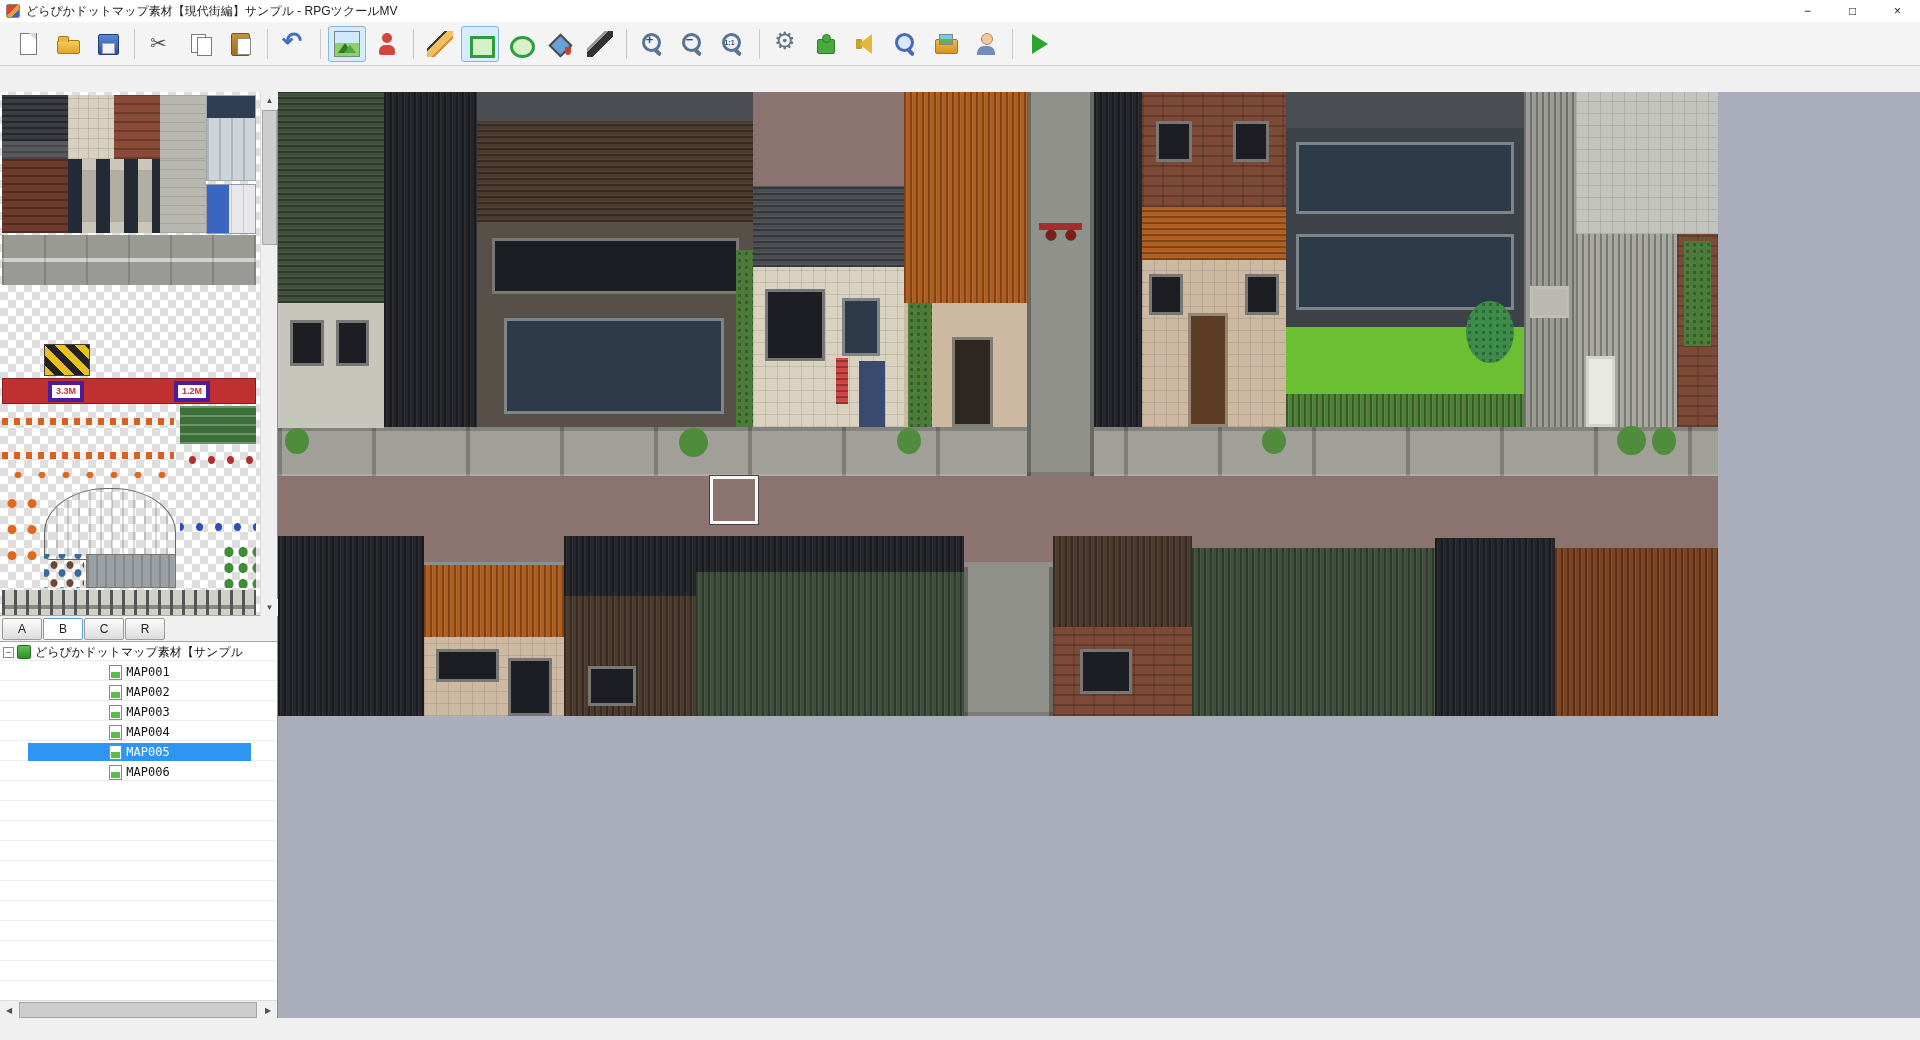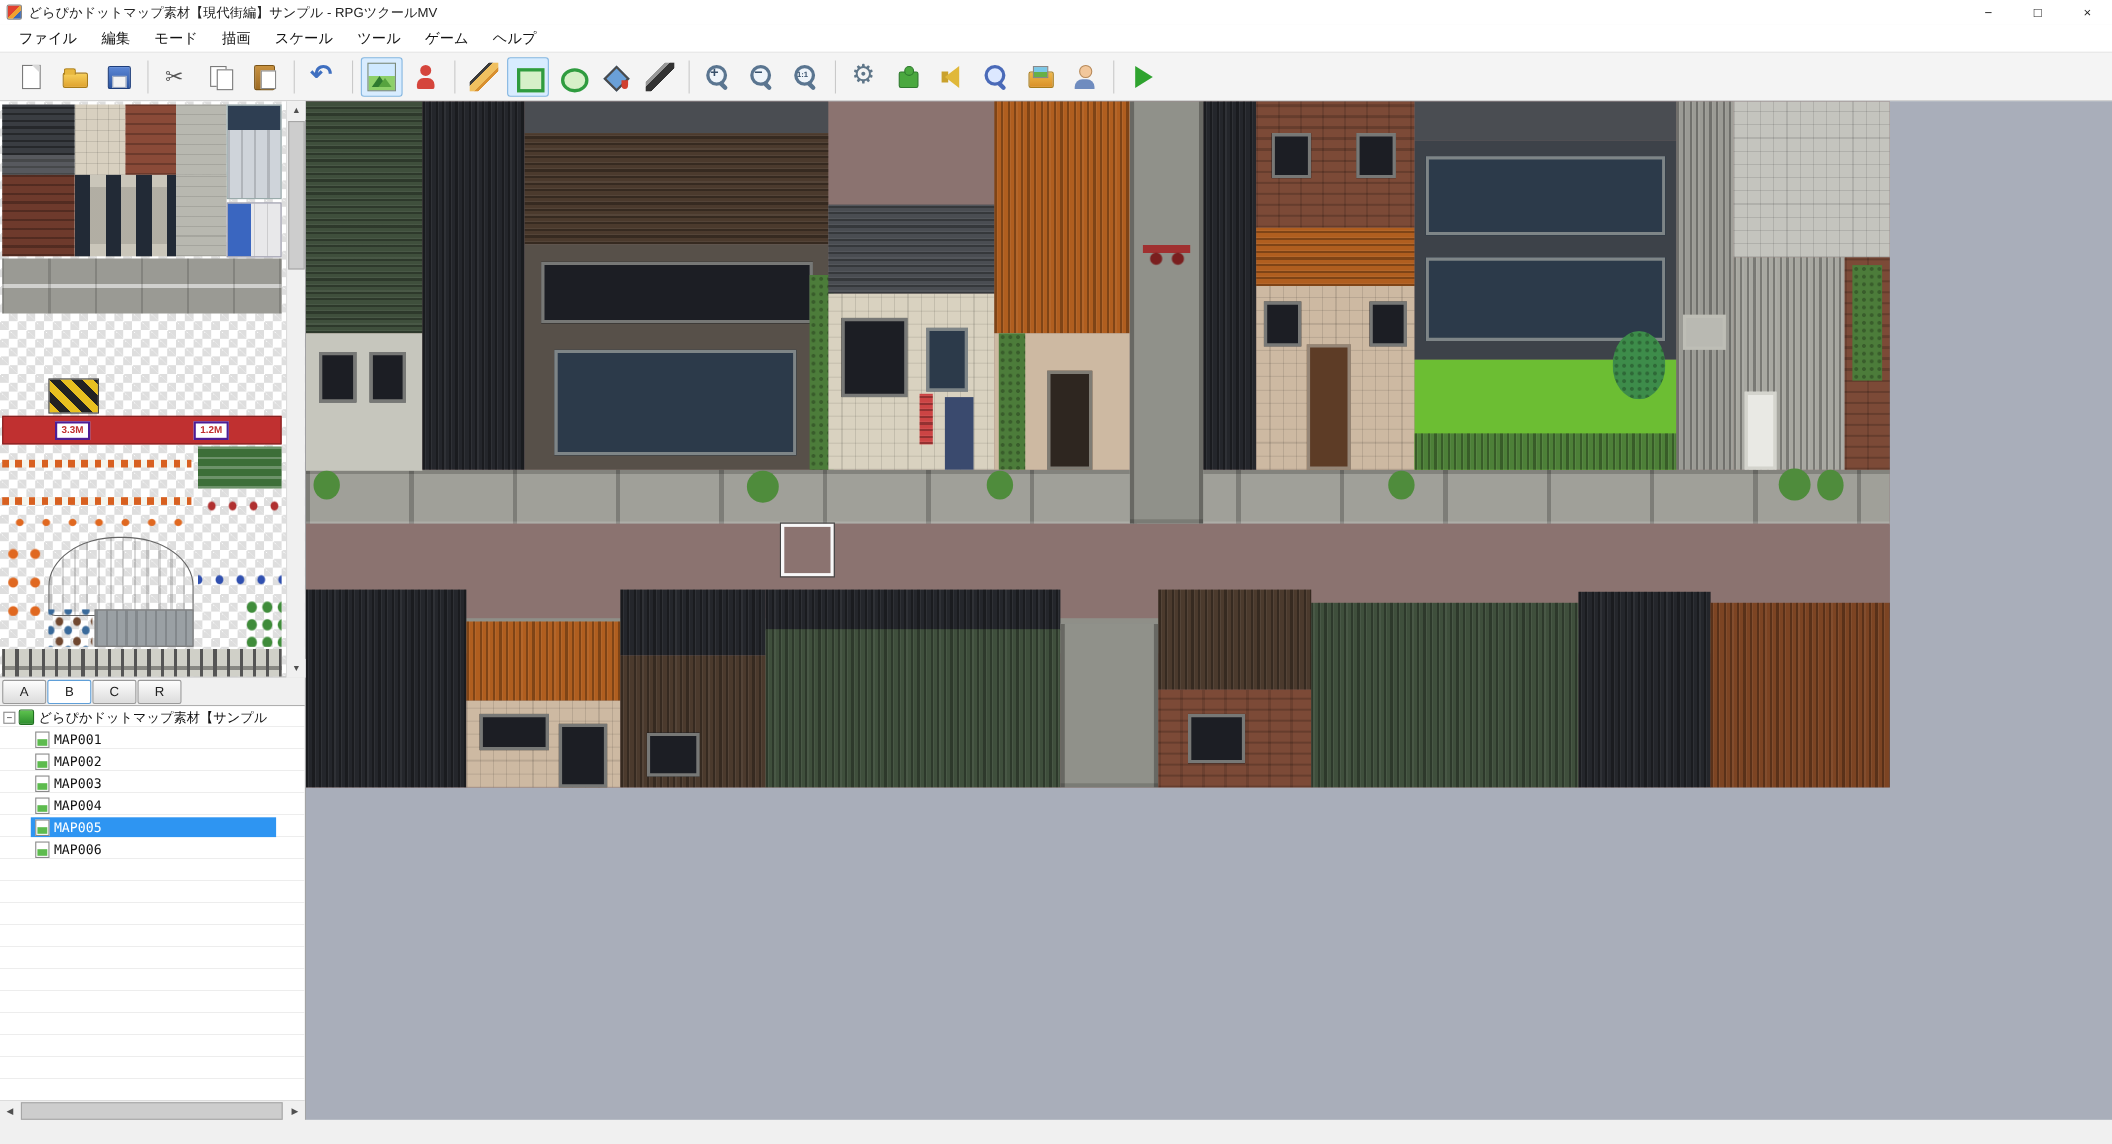--- a/index.html
+++ b/index.html
@@ -81,21 +81,21 @@
   .p-wall-tan { background:#d8d0c0; background-image:repeating-linear-gradient(0deg,rgba(0,0,0,.1) 0 1px,transparent 1px 10px),repeating-linear-gradient(90deg,rgba(0,0,0,.1) 0 1px,transparent 1px 10px); }
   .p-brick { background:#8a4a38; background-image:repeating-linear-gradient(0deg,rgba(0,0,0,.22) 0 2px,transparent 2px 9px); }
   .p-wall-gray { background:#b8b8b0; background-image:repeating-linear-gradient(0deg,rgba(0,0,0,.1) 0 1px,transparent 1px 9px); }
   .p-shop { background:#cfd4da; background-image:linear-gradient(#2e3e52 0 26%,transparent 26%),repeating-linear-gradient(90deg,rgba(0,0,0,.15) 0 2px,transparent 2px 12px); border:1px solid #9aa; }
   .p-brick-dark { background:#6e3a2c; background-image:repeating-linear-gradient(0deg,rgba(0,0,0,.25) 0 2px,transparent 2px 8px); }
   .p-windows { background:#cac6ba; background-image:repeating-linear-gradient(90deg,#222a36 0 14px,transparent 14px 28px),linear-gradient(transparent 15%,rgba(0,0,0,.12) 15% 85%,transparent 85%); }
   .p-vending { background:#e8e8ea; background-image:linear-gradient(90deg,#3a66c0 0 45%,transparent 45%),repeating-linear-gradient(90deg,rgba(0,0,0,.12) 0 1px,transparent 1px 12px); border:1px solid #99a; }
   .p-road-tiles { background:#9a9a94; background-image:repeating-linear-gradient(90deg,rgba(0,0,0,.15) 0 2px,transparent 2px 42px),linear-gradient(transparent 46%,rgba(255,255,255,.55) 46% 54%,transparent 54%); }
   .p-hazard { background:repeating-linear-gradient(45deg,#e8c020 0 7px,#222 7px 14px); border:1px solid #444; }
   .p-sign { background:#c03030; display:flex; align-items:center; justify-content:space-around; border:1px solid #802020; }
-  .sign-chip { background:#fff; color:#c03030; font-size:9px; font-weight:bold; padding:0 4px; border:2px solid #4c1d95; line-height:13px; }
+  .sign-chip { background:#fff; color:#c03030; font-size:9px; font-weight:bold; padding:0 4px; border:4px solid #4c1d95; line-height:13px; }
   .p-bench { background:#3c6e38; background-image:repeating-linear-gradient(0deg,rgba(255,255,255,.25) 0 2px,transparent 2px 9px); }
   .p-poles { background-image:repeating-linear-gradient(90deg,#d86020 0 6px,#f4f4ec 6px 12px),repeating-linear-gradient(90deg,#d86020 0 6px,#f4f4ec 6px 12px),radial-gradient(#e06820 3px,transparent 4px);
              background-size:100% 7px,100% 7px,24px 22px; background-position:0 12px,0 46px,4px 58px; background-repeat:no-repeat,no-repeat,repeat-x; }
   .p-bikes { background-image:radial-gradient(#b03030 3px,transparent 4px),radial-gradient(#3050b0 3px,transparent 4px);
              background-size:19px 22px,19px 22px; background-position:3px 3px,10px 70px; background-repeat:repeat-x,repeat-x; }
   .p-hut { background:linear-gradient(#c0c4c8,#84888c); border-radius:48% 48% 6px 6px / 62% 62% 6px 6px;
            background-image:repeating-linear-gradient(90deg,rgba(0,0,0,.15) 0 2px,transparent 2px 11px); border:1px solid #666; }
   .p-cones { background-image:radial-gradient(circle at 50% 60%,#e06820 4px,transparent 5px); background-size:20px 26px; }
   .p-figs { background-image:radial-gradient(#704830 3px,transparent 4px),radial-gradient(#3a6a9a 3px,transparent 4px); background-size:16px 18px,16px 18px; background-position:2px 2px,10px 10px; }
   .p-shed { background:#9aa0a4; background-image:repeating-linear-gradient(90deg,rgba(0,0,0,.15) 0 2px,transparent 2px 9px); border:1px solid #777; }
@@ -113,21 +113,21 @@
   .tabs { position:absolute; top:524px; left:0; width:277px; height:26px; background:#f0f0f0; display:flex; padding:2px 0 0 2px; border-bottom:1px solid #a8a8a8; }
   .tab { width:40px; height:22px; margin-right:1px; display:flex; align-items:center; justify-content:center;
          font-size:12px; color:#222; background:linear-gradient(#fdfdfd,#dcdcdc); border:1px solid #9a9a9a; border-radius:2px; }
   .tab.active { background:#ffffff; border-color:#5f9fd8; }
 
   
   .maptree { position:absolute; top:550px; left:0; width:277px; height:358px; background:#fff; overflow:hidden;
              background-image:repeating-linear-gradient(0deg,transparent 0 19px,#ededed 19px 20px); font-size:12px; }
   .tree-row { height:20px; display:flex; align-items:center; }
   .tree-row.item { padding-left:28px; }
-  .row-inner { display:flex; align-items:center; height:18px; padding:0 4px; flex:1; margin-right:26px; }
+  .row-inner { display:flex; align-items:center; height:18px; padding:0 4px; flex:1; margin-right:26px;justify-content:center; }
   .tree-row.selected .row-inner { background:#2e95f2; }
   .tree-row.selected .tree-label { color:#fff; }
   .expander { width:11px; height:11px; border:1px solid #8a8a8a; background:#fff; font-size:9px; line-height:9px; text-align:center; color:#333; margin:0 3px 0 3px; }
   .proj-icon { width:14px; height:14px; background:linear-gradient(#5dc24e,#2e8f2e); border:1px solid #1f6f1f; border-radius:2px; margin-right:4px; flex:0 0 auto; }
   .map-icon { width:13px; height:15px; background:#fff; border:1px solid #8a8a8a; margin-right:4px; position:relative; flex:0 0 auto; }
   .map-icon::after { content:""; position:absolute; left:1px; bottom:1px; width:9px; height:6px; background:#5dbb4e; }
   .tree-label { white-space:nowrap; color:#111; }
   .tree-label.mono { font-family:"DejaVu Sans Mono",monospace; }
 
   
@@ -177,30 +177,20 @@
         </div>
         <div class="win-btn">
           <span>□</span>
         </div>
         <div class="win-btn">
           <span>×</span>
         </div>
       </div>
   </div>
 
-  <div class="menubar">
-      <div class="menu-item">ファイル</div>
-      <div class="menu-item">編集</div>
-      <div class="menu-item">モード</div>
-      <div class="menu-item">描画</div>
-      <div class="menu-item">スケール</div>
-      <div class="menu-item">ツール</div>
-      <div class="menu-item">ゲーム</div>
-      <div class="menu-item">ヘルプ</div>
-    </div>
 
   <div class="toolbar">
       <div class="tb-btn">
         <div class="ic ic-new"></div>
       </div>
       <div class="tb-btn">
         <div class="ic ic-open"></div>
       </div>
       <div class="tb-btn">
         <div class="ic ic-save"></div>

